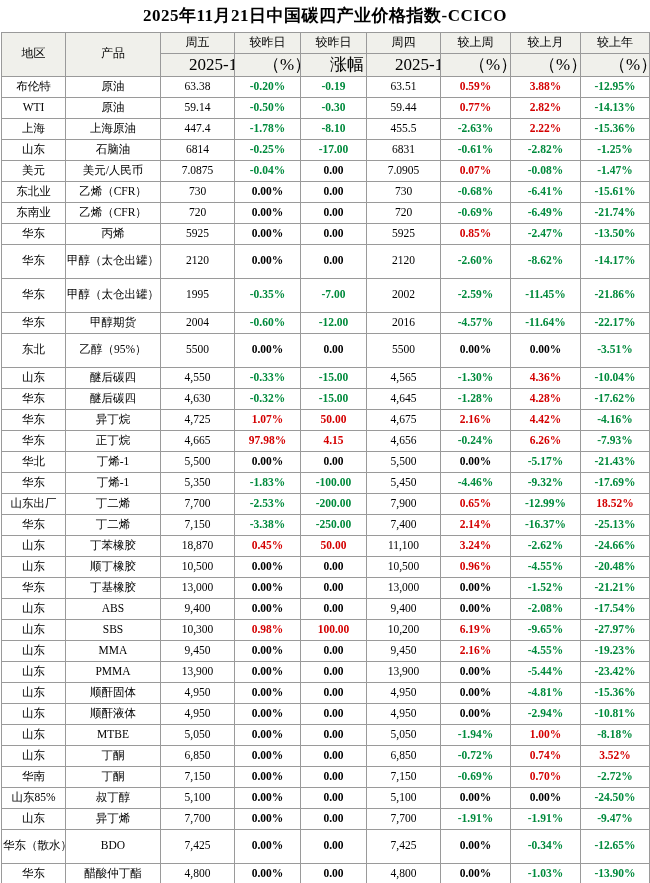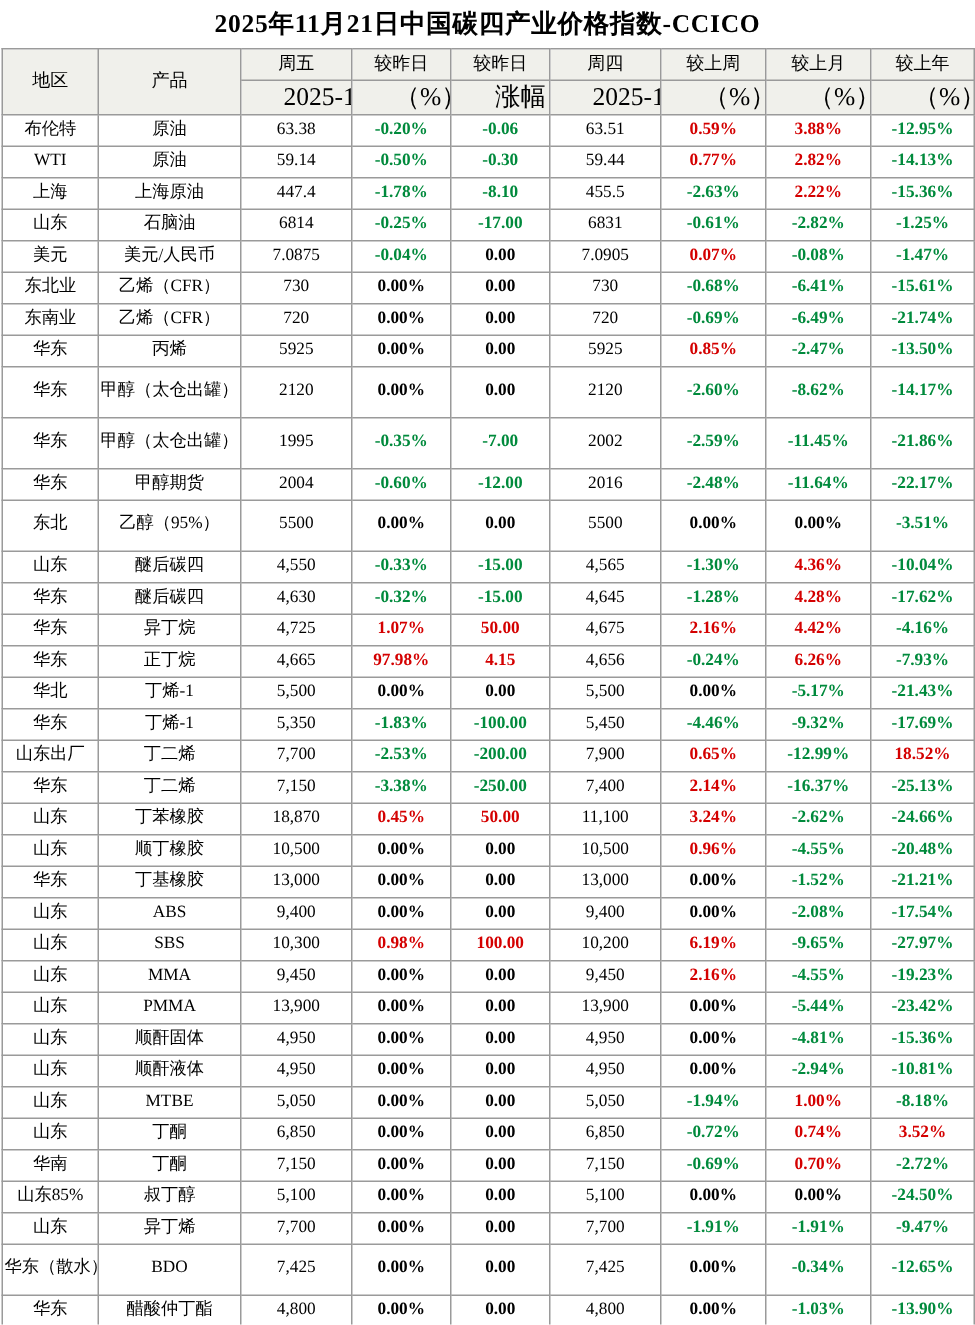--- a/index.html
+++ b/index.html
@@ -112,21 +112,21 @@
         <th>（%）</th>
         <th>（%）</th>
       </tr>
     </thead>
     <tbody id="tbody">
         <tr>
           <td class="region">布伦特</td>
           <td class="product">原油</td>
           <td class="num">63.38</td>
           <td class="num bold neg">-0.20%</td>
-          <td class="num bold neg">-0.06</td>
+          <td class="num bold neg">-0.19</td>
           <td class="num">63.51</td>
           <td class="num bold pos">0.59%</td>
           <td class="num bold pos">3.88%</td>
           <td class="num bold neg">-12.95%</td>
         </tr>
         <tr>
           <td class="region">WTI</td>
           <td class="product">原油</td>
           <td class="num">59.14</td>
           <td class="num bold neg">-0.50%</td>
@@ -224,21 +224,21 @@
           <td class="num bold neg">-11.45%</td>
           <td class="num bold neg">-21.86%</td>
         </tr>
         <tr>
           <td class="region">华东</td>
           <td class="product">甲醇期货</td>
           <td class="num">2004</td>
           <td class="num bold neg">-0.60%</td>
           <td class="num bold neg">-12.00</td>
           <td class="num">2016</td>
-          <td class="num bold neg">-2.48%</td>
+          <td class="num bold neg">-4.57%</td>
           <td class="num bold neg">-11.64%</td>
           <td class="num bold neg">-22.17%</td>
         </tr>
         <tr class="tall">
           <td class="region wrap">东北</td>
           <td class="product wrap">乙醇（95%）</td>
           <td class="num">5500</td>
           <td class="num bold zero">0.00%</td>
           <td class="num bold zero">0.00</td>
           <td class="num">5500</td>

